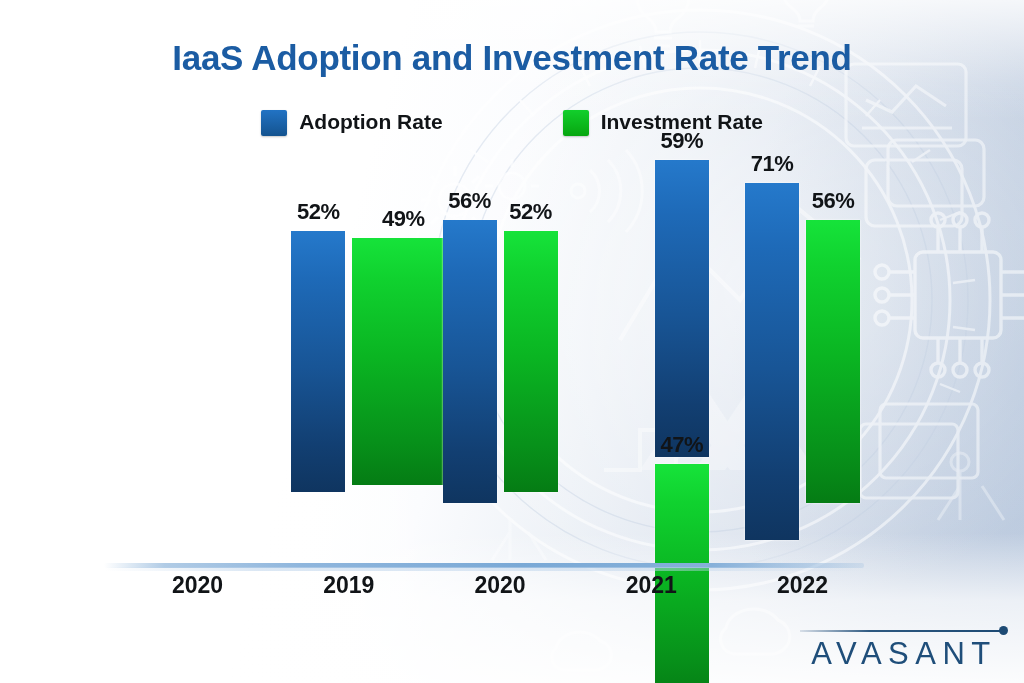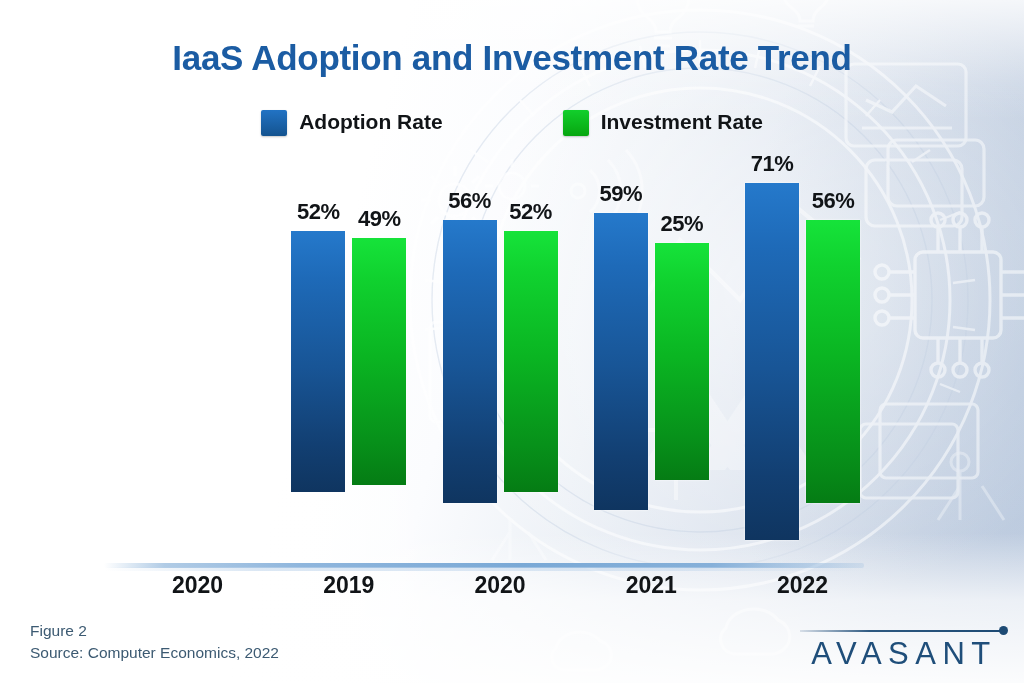--- a/index.html
+++ b/index.html
@@ -360,46 +360,46 @@
   </div>
 
   <div class="plot" id="plot">
       <div class="group" style="left: 151.25px; width: 115px;">
         <div class="bar-wrap">
           <div class="bar blue" style="height: 261.95px;">
             <div class="bar-label">52%</div>
           </div>
         </div>
         <div class="bar-wrap">
-          <div class="bar green" style="height: 246.838px;">
+          <div class="bar green" style="height: 246.838px; padding-left: 48px;">
             <div class="bar-label">49%</div>
           </div>
         </div>
       </div>
       <div class="group" style="left: 302.5px; width: 115px;">
         <div class="bar-wrap">
           <div class="bar blue" style="height: 282.1px;">
             <div class="bar-label">56%</div>
           </div>
         </div>
         <div class="bar-wrap">
           <div class="bar green" style="height: 261.95px;">
             <div class="bar-label">52%</div>
           </div>
         </div>
       </div>
-      <div class="group" style="left: 453.75px; width: 115px;">
+      <div class="group" style="left: 453.75px; width: 115px; flex-direction: column;">
         <div class="bar-wrap">
           <div class="bar blue" style="height: 297.212px;">
             <div class="bar-label">59%</div>
           </div>
         </div>
         <div class="bar-wrap">
           <div class="bar green" style="height: 236.762px;">
-            <div class="bar-label">25%</div>
+            <div class="bar-label">47%</div>
           </div>
         </div>
       </div>
       <div class="group" style="left: 605px; width: 115px;">
         <div class="bar-wrap">
           <div class="bar blue" style="height: 357.662px;">
             <div class="bar-label">71%</div>
           </div>
         </div>
         <div class="bar-wrap">
@@ -412,24 +412,20 @@
 
   <div class="axis-line"></div>
   <div class="xticks" id="xticks">
       <div class="xtick" style="left: 57.5px;">2020</div>
       <div class="xtick" style="left: 208.75px;">2019</div>
       <div class="xtick" style="left: 360px;">2020</div>
       <div class="xtick" style="left: 511.25px;">2021</div>
       <div class="xtick" style="left: 662.5px;">2022</div>
     </div>
 
-  <div class="footer">
-    <div>Figure 2</div>
-    <div>Source: Computer Economics, 2022</div>
-  </div>
 
   <div class="logo">
     <div class="logo-rule"></div>
     <div class="logo-dot"></div>
     <div class="logo-text">AVASANT</div>
   </div>
 
 </div>
 
 </body></html>

